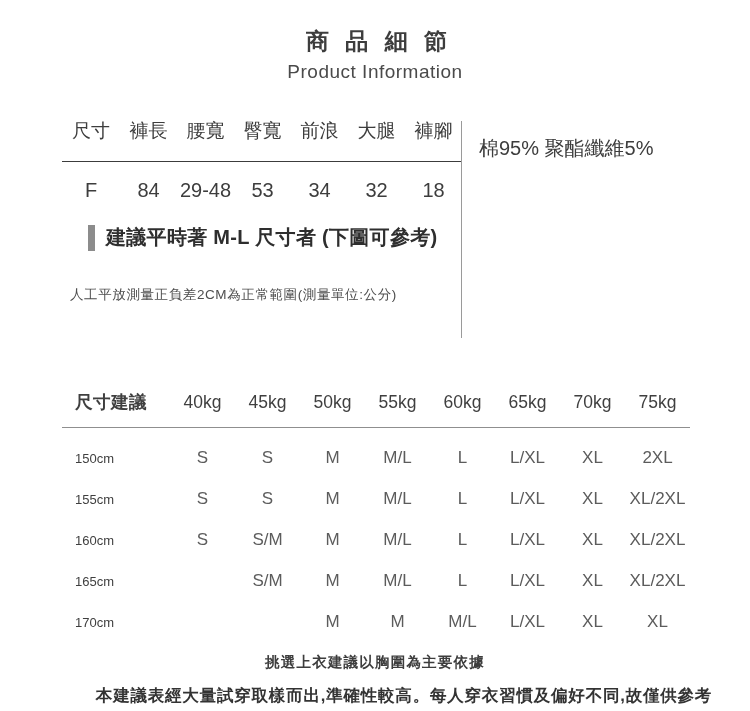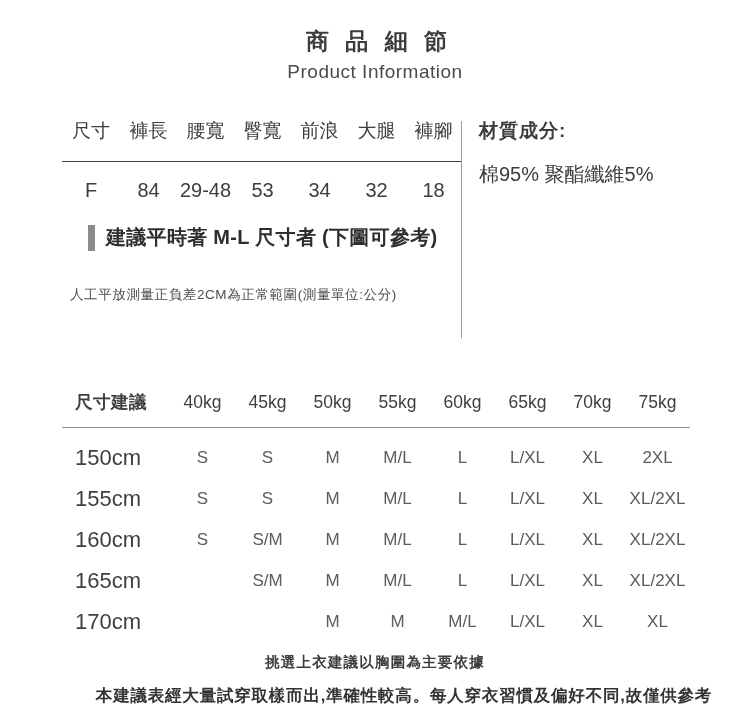--- a/index.html
+++ b/index.html
@@ -37,21 +37,21 @@
   .mat-attr .slash{font-size:14px;color:#666;margin:0 8px;font-weight:400;}
 
   
   .size-chart{position:absolute;left:62px;top:392px;width:628px;border-collapse:collapse;table-layout:fixed;}
   .size-chart col.h{width:108px;}
   .size-chart thead th{font-size:17.5px;font-weight:400;color:#3f3f3f;text-align:center;padding:0 0 15px 0;border-bottom:1px solid #8f8f8f;line-height:20px;}
   .size-chart thead th.corner{text-align:left;padding-left:13px;font-weight:600;letter-spacing:.5px;}
   .size-chart tbody::before{content:"";display:table-row;height:10px;}
   .size-chart tbody tr{height:41px;}
   .size-chart td{font-size:17px;font-weight:400;color:#5c5c5c;text-align:center;vertical-align:middle;}
-  .size-chart td.height-cell{text-align:left;padding-left:13px;font-size:22px;color:#3f3f3f;font-weight:500;}
+  .size-chart td.height-cell{text-align:left;padding-left:13px;font-size:13px;color:#3f3f3f;font-weight:500;}
 
   
   .foot1{position:absolute;top:653px;left:0;width:100%;text-align:center;margin:0;font-size:14.5px;font-weight:600;color:#3d3d3d;letter-spacing:1.2px;}
   .foot2{position:absolute;top:677px;left:0;width:100%;text-align:center;margin:8px;font-size:16.5px;font-weight:700;color:#333333;letter-spacing:.8px;padding-left:21px;}
 </style>
 </head>
 <body>
 
 <div class="page">
 
@@ -99,21 +99,20 @@
   <div class="suggestion">
     <span class="accent-bar"></span>
     <span class="suggestion-text">建議平時著  M-L 尺寸者 (下圖可參考)</span>
   </div>
 
   <div class="notes">
     <p>人工平放測量正負差2CM為正常範圍(測量單位:公分)</p>
   </div>
 
   <aside class="material">
-    <div class="mat-title">材質成分:</div>
     <div class="mat-value">棉95% 聚酯纖維5%</div>
   </aside>
 
   <table class="size-chart">
     <colgroup>
         <col class="h">
         <col>
         <col>
         <col>
         <col>

